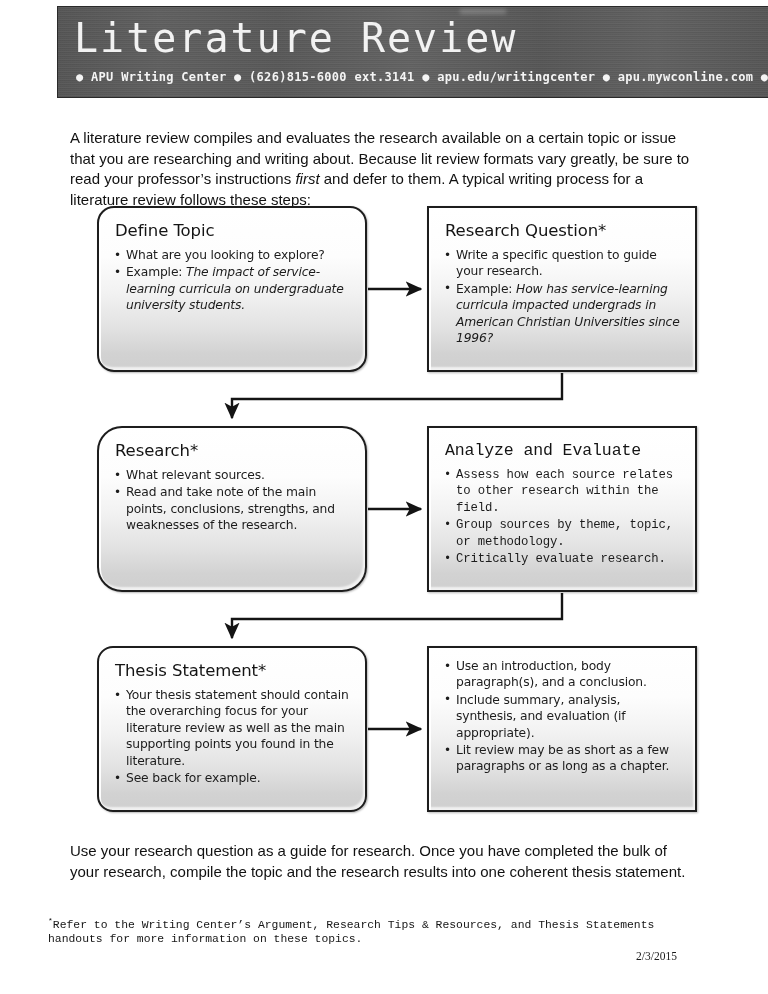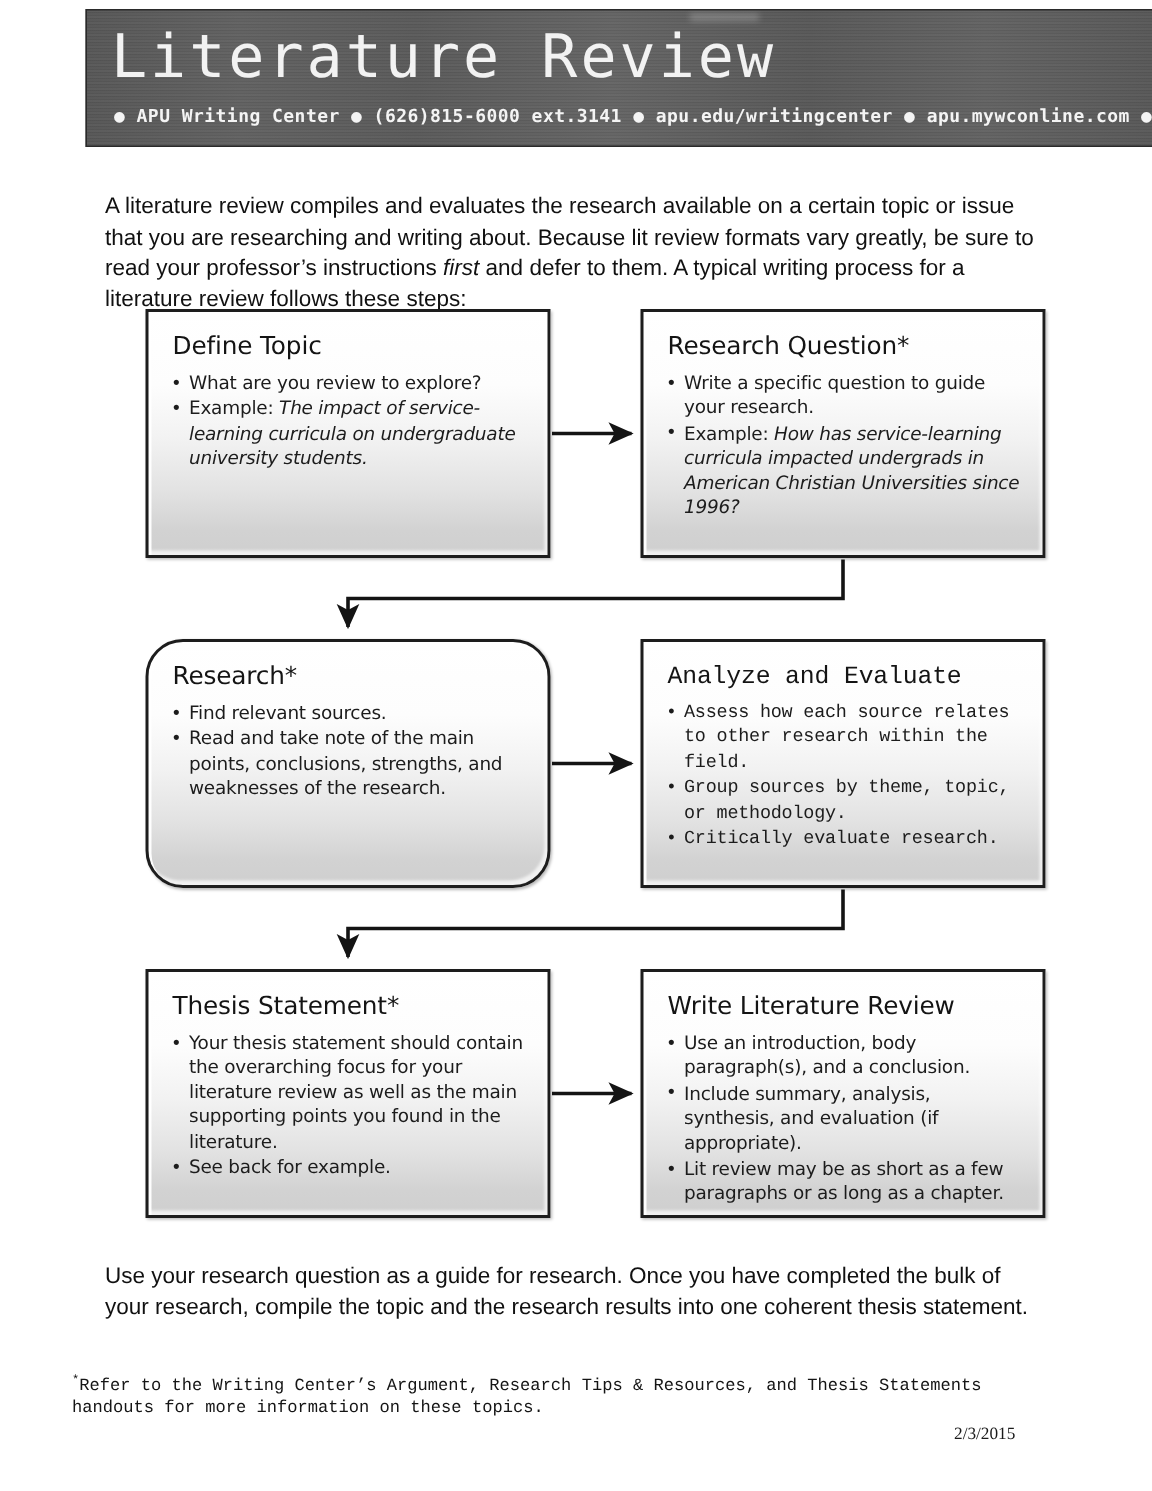--- a/index.html
+++ b/index.html
@@ -151,25 +151,25 @@
   }
   .node-list li::before {
     content: "\2022";
     position: absolute;
     left: 1px;
     top: -0.5px;
     font-size: 12px;
     color: #1c1c1c;
   }
 
-  #node-define  { left: 97px;  top: 206px; height: 166px; }
+  #node-define  { left: 97px;  top: 206px; height: 166px; border-radius: 17px; }
   #node-rq      { left: 427px; top: 206px; height: 166px; }
   #node-research{ left: 97px;  top: 426px; height: 166px; border-radius: 25px; }
   #node-analyze { left: 427px; top: 426px; height: 166px; font-family: Liberation Mono, monospace; }
-  #node-thesis  { left: 97px;  top: 646px; height: 166px; }
+  #node-thesis  { left: 97px;  top: 646px; height: 166px; border-radius: 16px; }
   #node-write   { left: 427px; top: 646px; height: 166px; }
 
   #connectors { position: absolute; left: 0; top: 0; width: 768px; height: 994px; z-index: 2; }
 </style>
 </head>
 <body>
 
 <div id="banner">
   <div id="banner-title">Literature Review</div>
   <div id="banner-contact">● APU Writing Center ● (626)815-6000 ext.3141 ● apu.edu/writingcenter ● apu.mywconline.com ●</div>
@@ -195,37 +195,37 @@
   <path d="M562,593 L562,619 L232,619 L232,638" fill="none" stroke="#141414" stroke-width="2.4" marker-end="url(#arrowhead)"></path>
 
   <line x1="368" y1="729" x2="421" y2="729" stroke="#141414" stroke-width="2.4" marker-end="url(#arrowhead)"></line>
 </svg>
 
 <div id="flow">
 
   <div class="node" id="node-define">
     <div class="node-title">Define Topic</div>
     <ul class="node-list">
-      <li><span>What are you review to explore?</span><span class="ital"></span></li>
+      <li><span>What are you looking to explore?</span><span class="ital"></span></li>
       <li><span>Example: </span><span class="ital">The impact of service-learning curricula on undergraduate university students.</span></li>
     </ul>
   </div>
 
   <div class="node" id="node-rq">
     <div class="node-title">Research Question*</div>
     <ul class="node-list">
       <li><span>Write a specific question to guide your research.</span><span class="ital"></span></li>
       <li><span>Example: </span><span class="ital">How has service-learning curricula impacted undergrads in American Christian Universities since 1996?</span></li>
     </ul>
   </div>
 
   <div class="node" id="node-research">
     <div class="node-title">Research*</div>
     <ul class="node-list">
-      <li><span>Find relevant sources.</span><span class="ital"></span></li>
+      <li><span>What relevant sources.</span><span class="ital"></span></li>
       <li><span>Read and take note of the main points, conclusions, strengths, and weaknesses of the research.</span><span class="ital"></span></li>
     </ul>
   </div>
 
   <div class="node" id="node-analyze">
     <div class="node-title">Analyze and Evaluate</div>
     <ul class="node-list">
       <li><span>Assess how each source relates to other research within the field.</span><span class="ital"></span></li>
       <li><span>Group sources by theme, topic, or methodology.</span><span class="ital"></span></li>
       <li><span>Critically evaluate research.</span><span class="ital"></span></li>
@@ -234,21 +234,20 @@
 
   <div class="node" id="node-thesis">
     <div class="node-title">Thesis Statement*</div>
     <ul class="node-list">
       <li><span>Your thesis statement should contain the overarching focus for your literature review as well as the main supporting points you found in the literature.</span><span class="ital"></span></li>
       <li><span>See back for example.</span><span class="ital"></span></li>
     </ul>
   </div>
 
   <div class="node" id="node-write">
-    <div class="node-title">Write Literature Review</div>
     <ul class="node-list">
       <li><span>Use an introduction, body paragraph(s), and a conclusion.</span><span class="ital"></span></li>
       <li><span>Include summary, analysis, synthesis, and evaluation (if appropriate).</span><span class="ital"></span></li>
       <li><span>Lit review may be as short as a few paragraphs or as long as a chapter.</span><span class="ital"></span></li>
     </ul>
   </div>
 
 </div>
 
 <div class="body-para" id="closing-para">Use your research question as a guide for research. Once you have completed the bulk of your research, compile the topic and the research results into one coherent thesis statement.</div>

